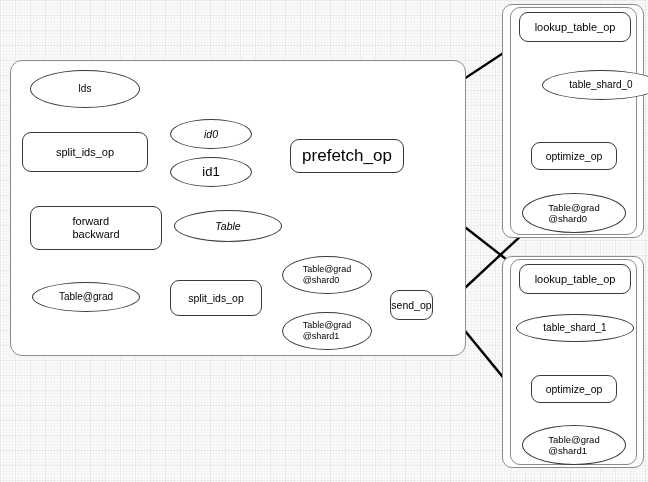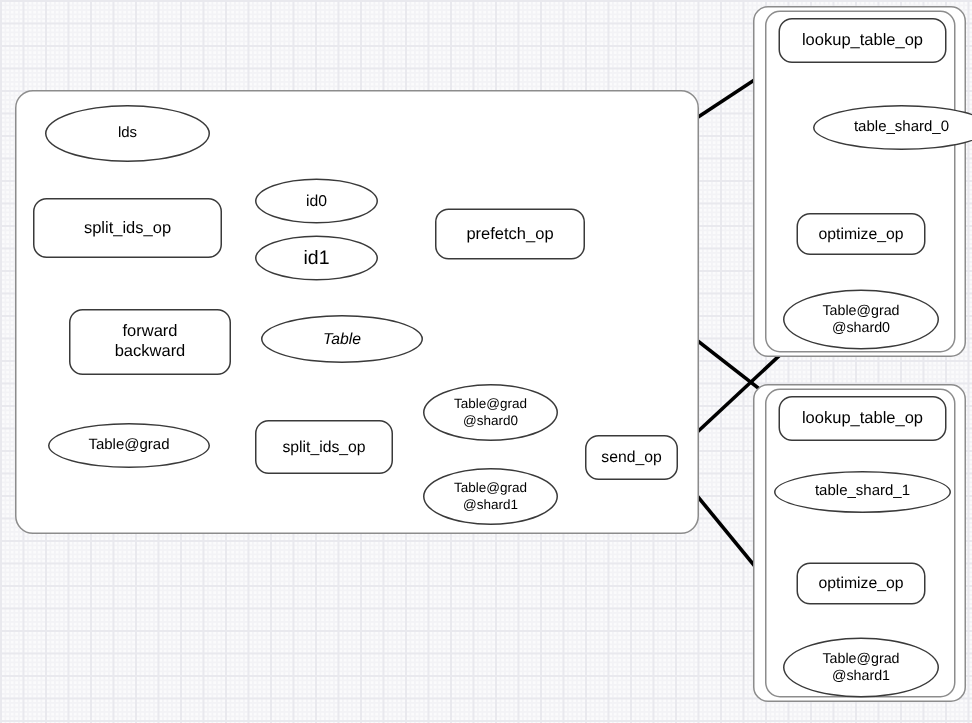--- a/index.html
+++ b/index.html
@@ -44,21 +44,20 @@
     border-radius: 10px;
     box-sizing: border-box;
   }
   
   .node {
     position: absolute;
     box-sizing: border-box;
     display: flex;
     align-items: center;
     justify-content: center;
-    text-align: center;
     color: #000000;
     background: #ffffff;
     line-height: 1.18;
     white-space: pre-line;
     z-index: 3;
   }
   .node.op {
     border: 1px solid #3a3a3a;
     border-radius: 9px;
   }
@@ -110,33 +109,33 @@
 
   <div class="container-box" id="frame-main_frame" style="left: 10px; top: 60px; width: 456px; height: 296px;"></div>
   <div class="panel-box" id="frame-shard0_outer" style="left: 502px; top: 4px; width: 142px; height: 234px;"></div>
   <div class="panel-box" id="frame-shard0_inner" style="left: 510px; top: 7px; width: 127px; height: 228px;"></div>
   <div class="panel-box" id="frame-shard1_outer" style="left: 502px; top: 256px; width: 142px; height: 212px;"></div>
   <div class="panel-box" id="frame-shard1_inner" style="left: 510px; top: 259px; width: 127px; height: 206px;"></div>
 
   <div id="nodes-main">
       <div class="node var" style="left: 30px; top: 70px; width: 110px; height: 38px; font-size: 10px;">lds</div>
       <div class="node op" style="left: 22px; top: 132px; width: 126px; height: 40px; font-size: 11px;">split_ids_op</div>
-      <div class="node var" style="left: 170px; top: 119px; width: 82px; height: 30px; font-size: 10.5px;">id0</div>
+      <div class="node var" style="left: 170px; top: 119px; width: 82px; height: 30px; font-size: 10.5px; font-style: italic;">id0</div>
       <div class="node var" style="left: 170px; top: 157px; width: 82px; height: 30px; font-size: 13px;">id1</div>
-      <div class="node op" style="left: 290px; top: 139px; width: 100px; height: 34px; font-size: 11px;">prefetch_op</div>
+      <div class="node op" style="left: 290px; top: 139px; width: 114px; height: 34px; font-size: 17px;">prefetch_op</div>
       <div class="node var" style="left: 174px; top: 210px; width: 108px; height: 32px; font-size: 10.5px; font-style: italic;">Table</div>
-      <div class="node op" style="left: 46px; top: 206px; width: 108px; height: 44px; font-size: 11px;">forward
+      <div class="node op" style="left: 30px; top: 206px; width: 132px; height: 44px; font-size: 11px;">forward
 backward</div>
       <div class="node var" style="left: 32px; top: 282px; width: 108px; height: 30px; font-size: 10px;">Table@grad</div>
       <div class="node op" style="left: 170px; top: 280px; width: 92px; height: 36px; font-size: 10.5px;">split_ids_op</div>
       <div class="node var" style="left: 282px; top: 256px; width: 90px; height: 38px; font-size: 9px;">Table@grad
 @shard0</div>
       <div class="node var" style="left: 282px; top: 312px; width: 90px; height: 38px; font-size: 9px;">Table@grad
 @shard1</div>
-      <div class="node op" style="left: 390px; top: 290px; width: 62px; height: 30px; font-size: 10.5px;">send_op</div>
+      <div class="node op" style="left: 390px; top: 290px; width: 43px; height: 30px; font-size: 10.5px;">send_op</div>
     </div>
   <div id="nodes-shard0">
       <div class="node op" style="left: 519px; top: 12px; width: 112px; height: 30px; font-size: 11px;">lookup_table_op</div>
       <div class="node var" style="left: 542px; top: 70px; width: 118px; height: 30px; font-size: 10px;">table_shard_0</div>
       <div class="node op" style="left: 531px; top: 142px; width: 86px; height: 28px; font-size: 10.5px;">optimize_op</div>
       <div class="node var" style="left: 522px; top: 193px; width: 104px; height: 40px; font-size: 9.5px;">Table@grad
 @shard0</div>
     </div>
   <div id="nodes-shard1">
       <div class="node op" style="left: 519px; top: 264px; width: 112px; height: 30px; font-size: 11px;">lookup_table_op</div>

